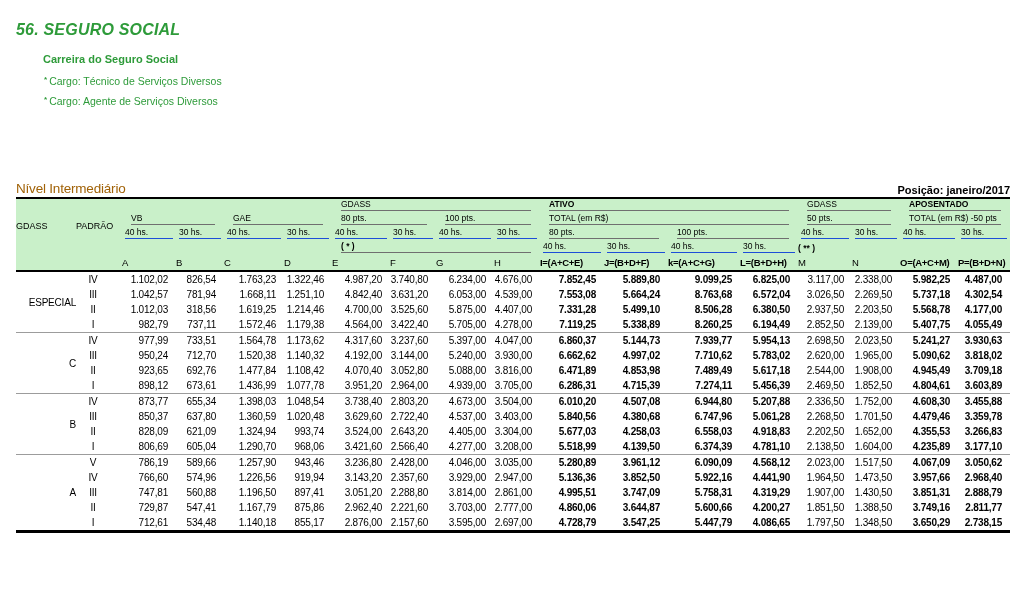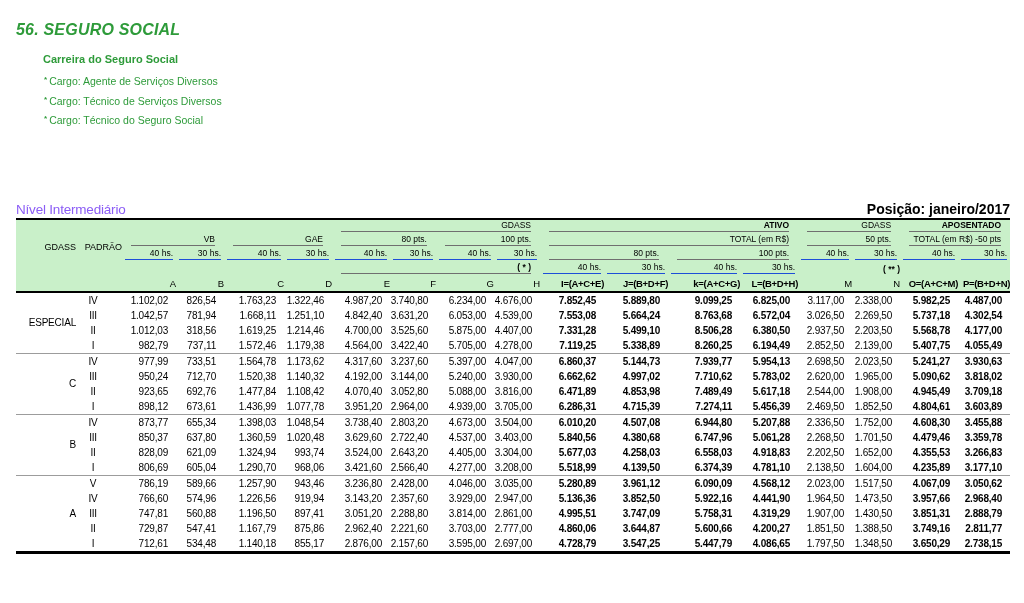--- a/index.html
+++ b/index.html
@@ -19,27 +19,27 @@
     margin-left: 27px; margin-bottom: 9px;
   }
   .cargo-line {
     font-size: 10.5px; color: #2e9b3a; margin-left: 28px;
     margin-bottom: 6px; line-height: 11.5px; white-space: nowrap;
   }
   .cargo-line sup { font-size: 8px; font-weight: bold; vertical-align: 3px; margin-right: 2px; }
   
   .table-wrap { margin-top: 74px; width: 994px; }
   .caption-row { display: flex; justify-content: space-between; align-items: flex-end; margin-bottom: 1px; }
-  .table-caption { font-size: 13.5px; color: #8b5cf6; letter-spacing: -0.2px; }
-  .position-label { font-size: 14px; font-weight: bold; }
+  .table-caption { font-size: 13.5px; color: #a16207; letter-spacing: -0.2px; }
+  .position-label { font-size: 11px; font-weight: bold; }
   
   table { width: 994px; border-collapse: collapse; table-layout: fixed; border-bottom: 3px solid #000; }
   thead td, thead th {
     background: #c9f0c9; font-size: 8.5px; font-weight: normal;
-    text-align: right; vertical-align: bottom; line-height: 9px;
+    text-align: left; vertical-align: bottom; line-height: 9px;
     padding: 1px 0 2px; height: 13px;
   }
   thead tr.letters-row td { height: 16px; padding-bottom: 3px; font-size: 9.5px; }
   thead tr:first-child th, thead tr:first-child td { border-top: 2px solid #000; }
   thead tr:last-child td, thead th.side { border-bottom: 0; }
   thead tr.letters-row td { border-bottom: 2px solid #000; }
   th.side { vertical-align: middle; font-size: 9px; height: auto; }
   .bold { font-weight: bold; }
   .formula { font-size: 8.2px; letter-spacing: -0.3px; }
   
@@ -56,23 +56,22 @@
   tbody tr.group-start td { border-top: 1px solid #9c9c9c; }
 </style>
 </head>
 <body>
 
 <div class="page">
 
   <div class="doc-title">56. SEGURO SOCIAL</div>
   <div class="career-title">Carreira do Seguro Social</div>
 
+  <div class="cargo-line"><sup>*</sup><span>Cargo: Técnico de Serviços Diversos</span></div>
   <div class="cargo-line"><sup>*</sup><span>Cargo: Agente de Serviços Diversos</span></div>
-  <div class="cargo-line"><sup>*</sup><span>Cargo: Técnico de Serviços Diversos</span></div>
-  <div class="cargo-line"><sup>*</sup><span>Cargo: Técnico do Seguro Social</span></div>
 
   <div class="table-wrap">
     <div class="caption-row">
       <span class="table-caption">Nível Intermediário</span>
       <span class="position-label">Posição: janeiro/2017</span>
     </div>
 
     <table>
       <colgroup>
         <col style="width:60px">

